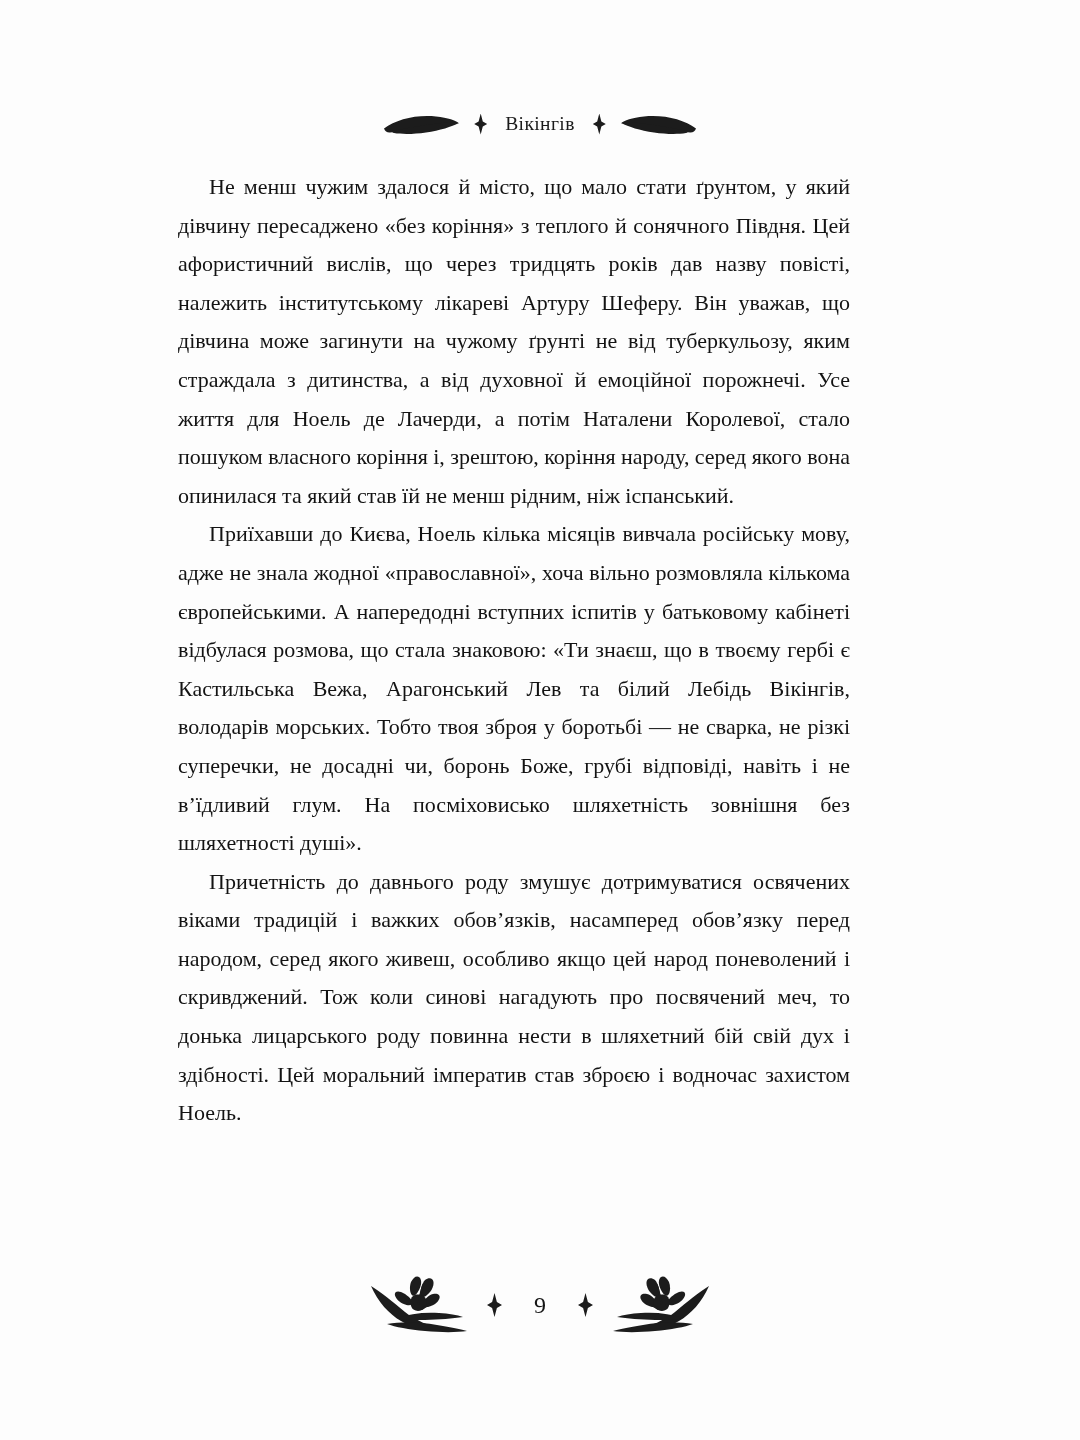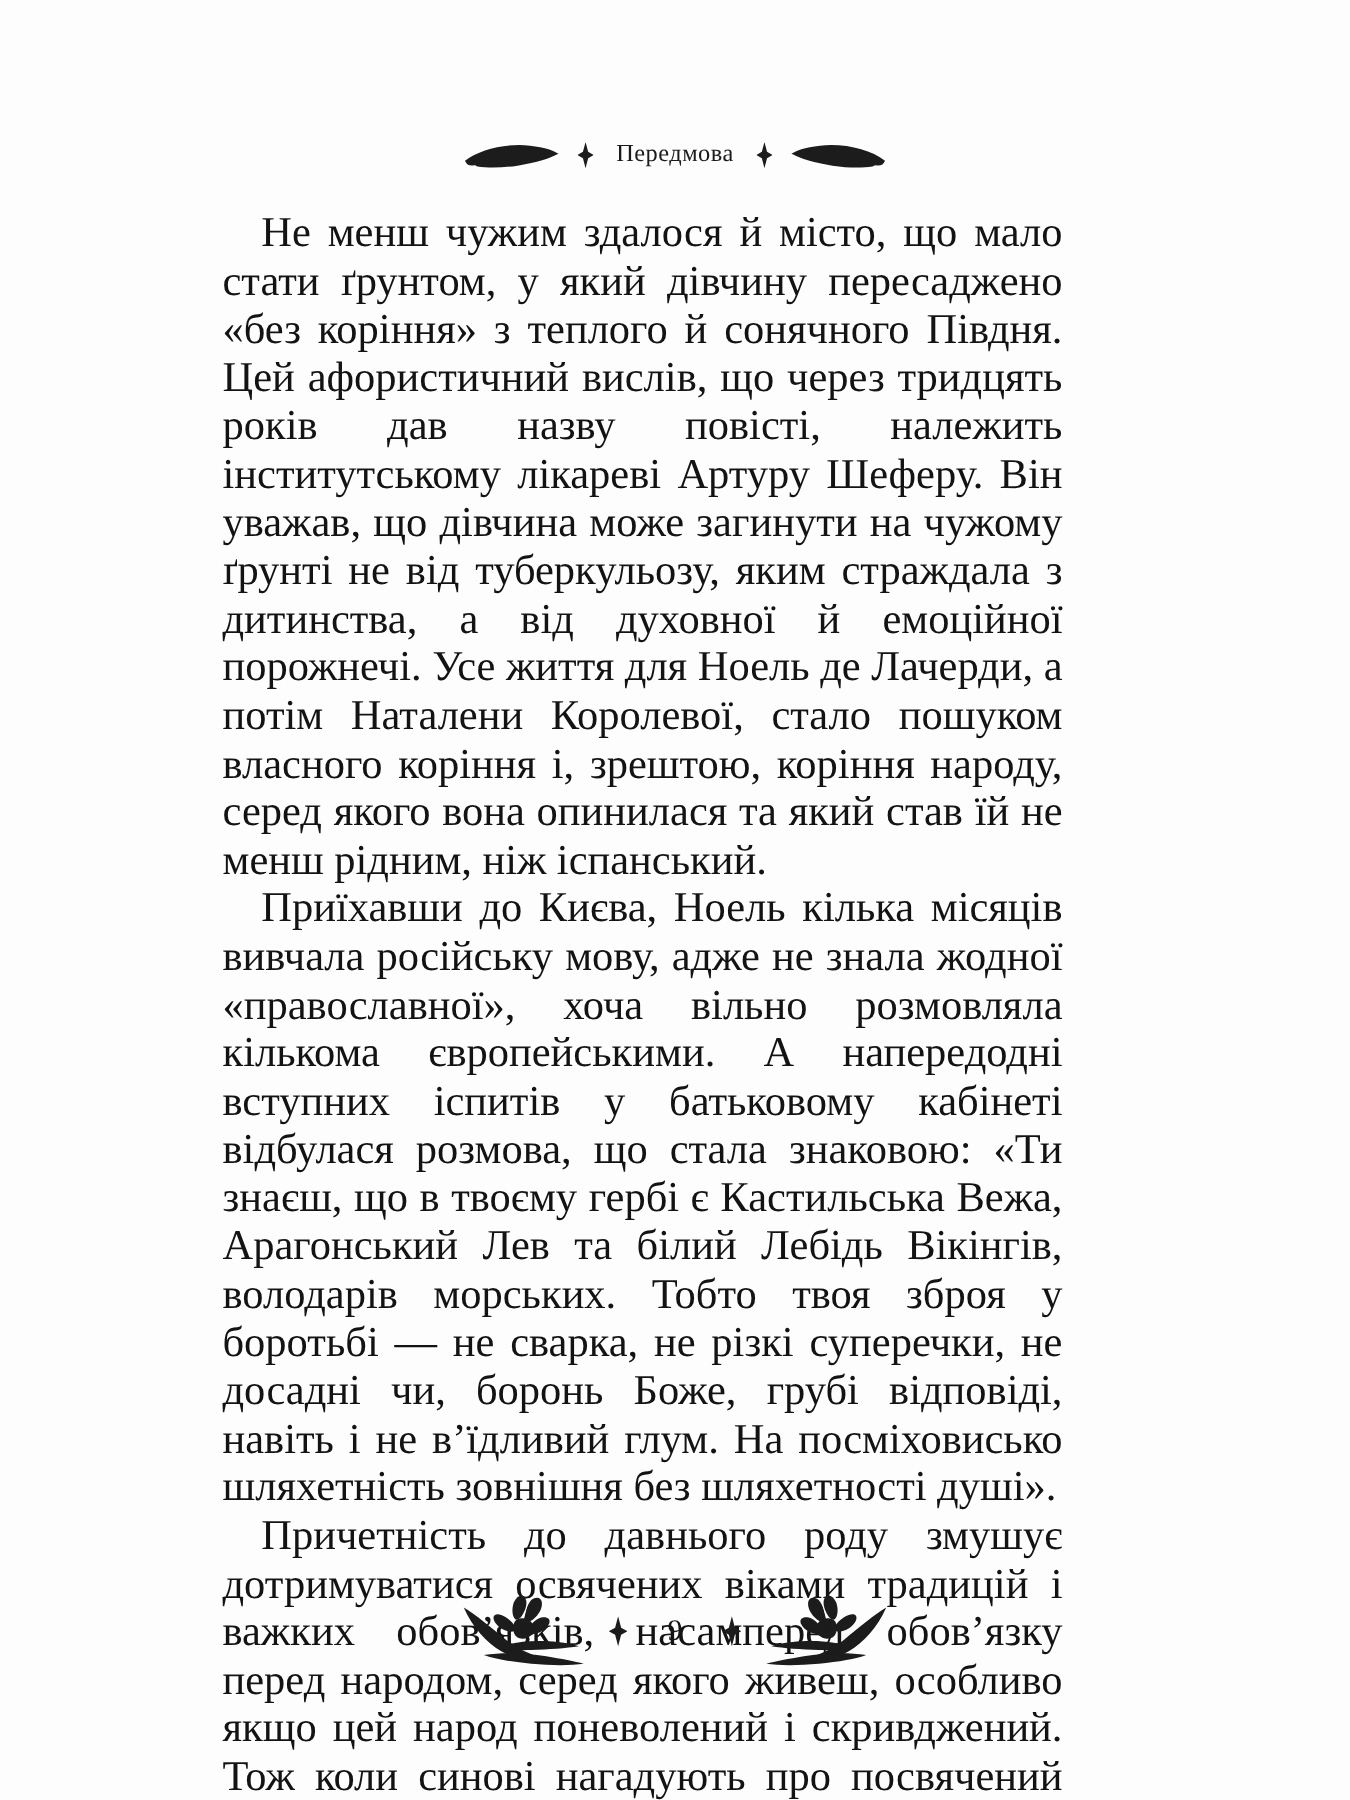--- a/index.html
+++ b/index.html
@@ -61,21 +61,21 @@
     position: absolute;
     left: 178px;
     top: 168px;
     width: 672px;
   }
 
   .body-text p {
     margin: 0;
     text-indent: 31px;
     text-align: justify;
-    font-size: 34px;
+    font-size: 22px;
     line-height: 38.6px;
     color: #131313;
     word-spacing: -0.1px;
     -webkit-hyphens: none;
     hyphens: none;
   }
 
   
   .folio-row {
     position: absolute;
@@ -119,21 +119,21 @@
 
     <span class="leaf-ornament">
       <svg class="leaf-svg" width="78" height="26" viewBox="0 0 78 26" aria-hidden="true">
         <path fill="#1c1c1c" d="M2 17.5 C14 8.5, 34 3.5, 54 5.5 C66 6.7, 74 9.6, 77 12.2 C70 12.6, 60 13.6, 49 15.4 C35 17.7, 20 20.6, 8 21.4 C5 21.6, 3 20.2, 2 17.5 Z"></path>
         <path fill="#1c1c1c" d="M10 19.9 C24 17.9, 40 14.4, 55 12.6 C64 11.5, 71 11.3, 76.5 12.0 C70 15.8, 58 19.4, 44 21.5 C32 23.3, 20 23.4, 12 22.1 C10.6 21.8, 10 20.9, 10 19.9 Z"></path>
       </svg>
     </span>
 
     <span class="diamond"></span>
 
-    <span class="rh-title">Передмова</span>
+    <span class="rh-title">Вікінгів</span>
 
     <span class="diamond"></span>
 
     <span class="leaf-ornament flip">
       <svg class="leaf-svg" width="78" height="26" viewBox="0 0 78 26" aria-hidden="true">
         <path fill="#1c1c1c" d="M2 17.5 C14 8.5, 34 3.5, 54 5.5 C66 6.7, 74 9.6, 77 12.2 C70 12.6, 60 13.6, 49 15.4 C35 17.7, 20 20.6, 8 21.4 C5 21.6, 3 20.2, 2 17.5 Z"></path>
         <path fill="#1c1c1c" d="M10 19.9 C24 17.9, 40 14.4, 55 12.6 C64 11.5, 71 11.3, 76.5 12.0 C70 15.8, 58 19.4, 44 21.5 C32 23.3, 20 23.4, 12 22.1 C10.6 21.8, 10 20.9, 10 19.9 Z"></path>
       </svg>
     </span>
 

